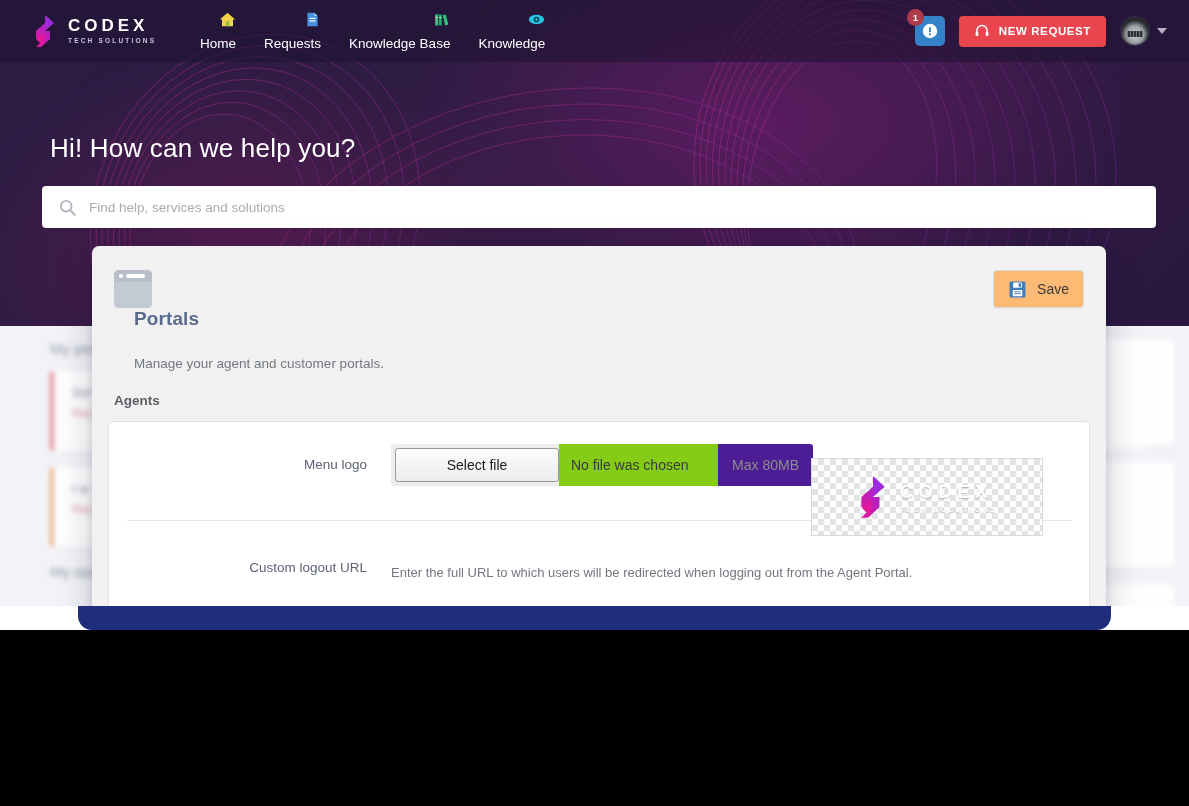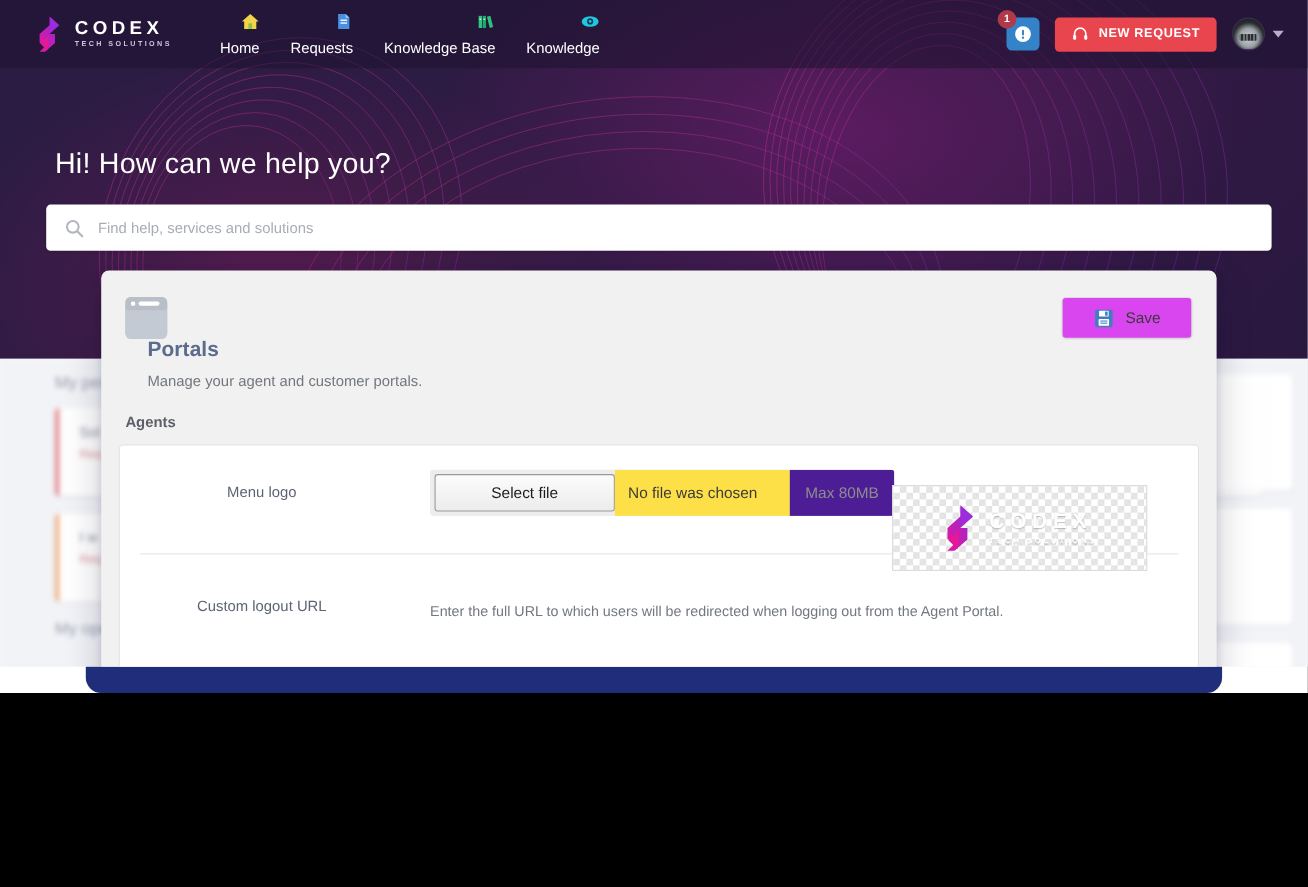--- a/index.html
+++ b/index.html
@@ -255,27 +255,27 @@
   .portal-icon .body {
     position: absolute; left: 0; right: 0; top: 12px; bottom: 0;
     background: #c4cad3; border-radius: 0 0 5px 5px;
   }
   .modal-title-wrap { margin-left: 20px; }
   .modal-title {
     color: #5b6b8c; font-size: 19px; font-weight: 600;
     letter-spacing: 0.1px;
   }
   .modal-sub {
-    color: #73787f; font-size: 13.5px; margin-top: 9px;
+    color: #73787f; font-size: 13.5px; margin-top: 26px;
   }
   .save-btn {
     position: absolute; right: 22px; top: 24px;
     display: flex; align-items: center; gap: 10px;
-    height: 38px; padding: 0 28px;
-    background: #d946ef; border: 1px solid #dcdcdc; border-radius: 4px;
+    height: 38px; padding: 0 14px;
+    background: #fdba74; border: 1px solid #dcdcdc; border-radius: 4px;
     color: #3a3a3a; font-size: 14px; cursor: pointer;
     font-family: "Liberation Sans", sans-serif;
     box-shadow: 0 1px 1px rgba(0,0,0,0.04);
   }
 
   .section-label {
     margin: 22px 0 0 22px;
     color: #5c5f66; font-size: 13.5px; font-weight: 700;
   }
 
@@ -286,21 +286,21 @@
     border-radius: 4px;
     padding: 22px 0 0 0;
     height: 314px;
   }
   .form-row {
     display: flex; align-items: flex-start;
     padding: 0 30px 0 0;
   }
   .form-row .lbl {
     width: 282px; flex: 0 0 282px;
-    text-align: center; padding-right: 24px; padding-top: 13px;
+    text-align: right; padding-right: 24px; padding-top: 13px;
     color: #5c6373; font-size: 13.5px;
   }
   .form-row .ctrl { flex: 1; }
 
   
   .fileinput {
     display: flex; align-items: stretch;
     width: 422px; height: 42px;
     background: #ededed; border-radius: 3px;
     overflow: hidden;
@@ -311,21 +311,21 @@
     background: linear-gradient(#fcfcfc, #ececec);
     border: 1px solid #9a9a9a; border-radius: 3px;
     color: #1b1b1b; font-size: 14px;
     display: flex; align-items: center; justify-content: center;
     cursor: pointer;
     font-family: "Liberation Sans", sans-serif;
   }
   .fileinput .fname {
     flex: 1; display: flex; align-items: center;
     padding-left: 12px; color: #3b3b3b; font-size: 14px;
-    background: #fde047;
+    background: #84cc16;
   }
   .fileinput .maxsize {
     display: flex; align-items: center; padding: 0 14px;
     color: #8d8d8d; font-size: 14px; background: #4c1d95;
   }
   .help-text {
     margin-top: 16px; width: 424px;
     color: #7b8089; font-size: 12.6px; line-height: 1.42;
   }
   .reset-link {

